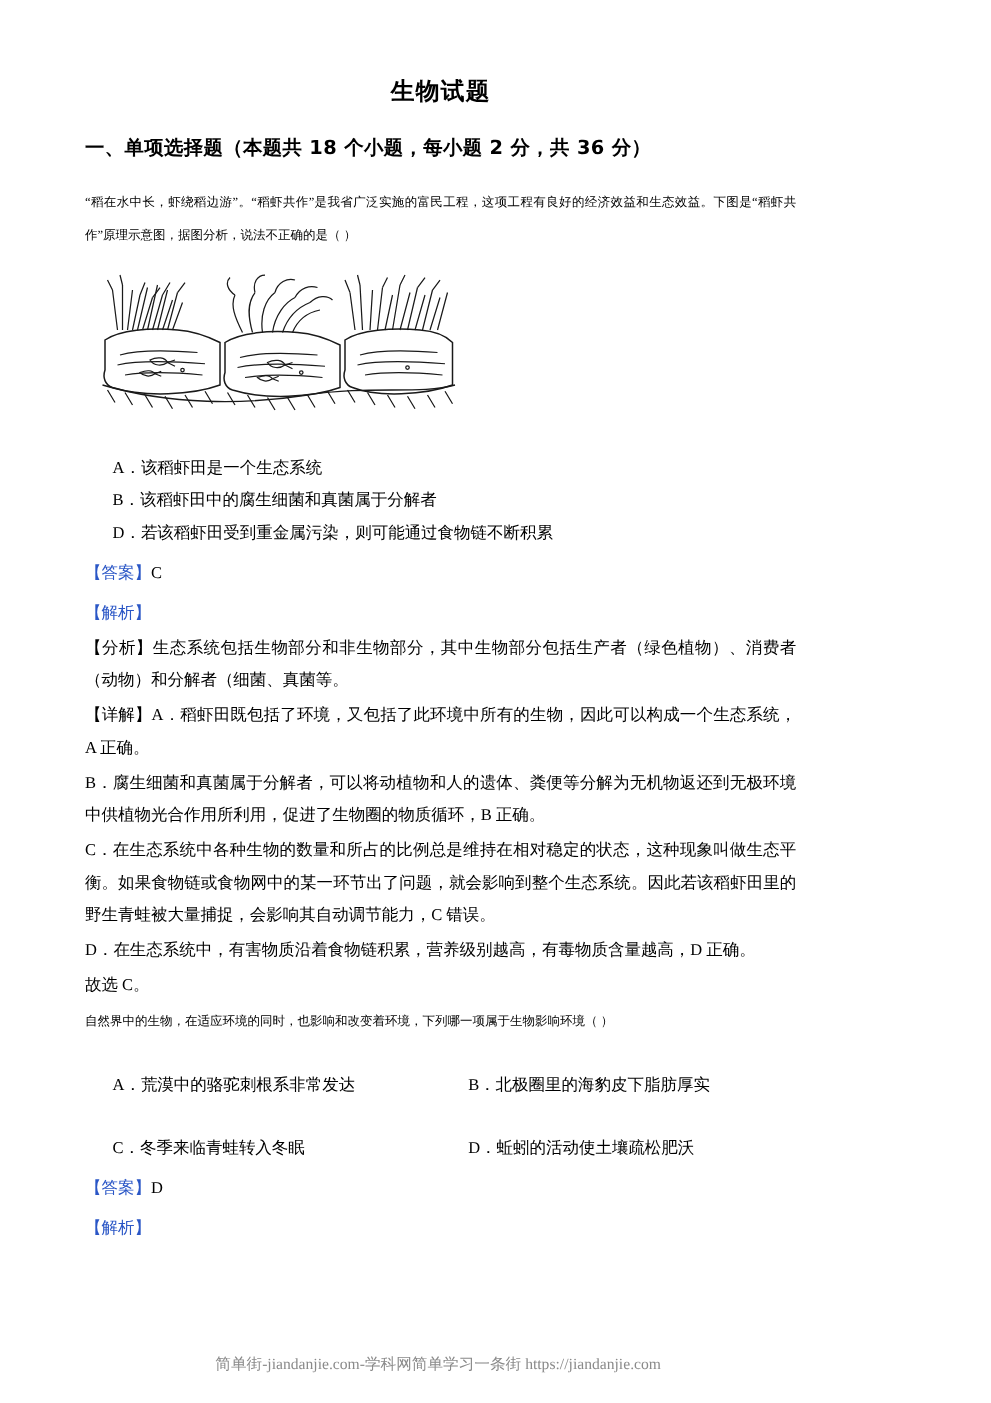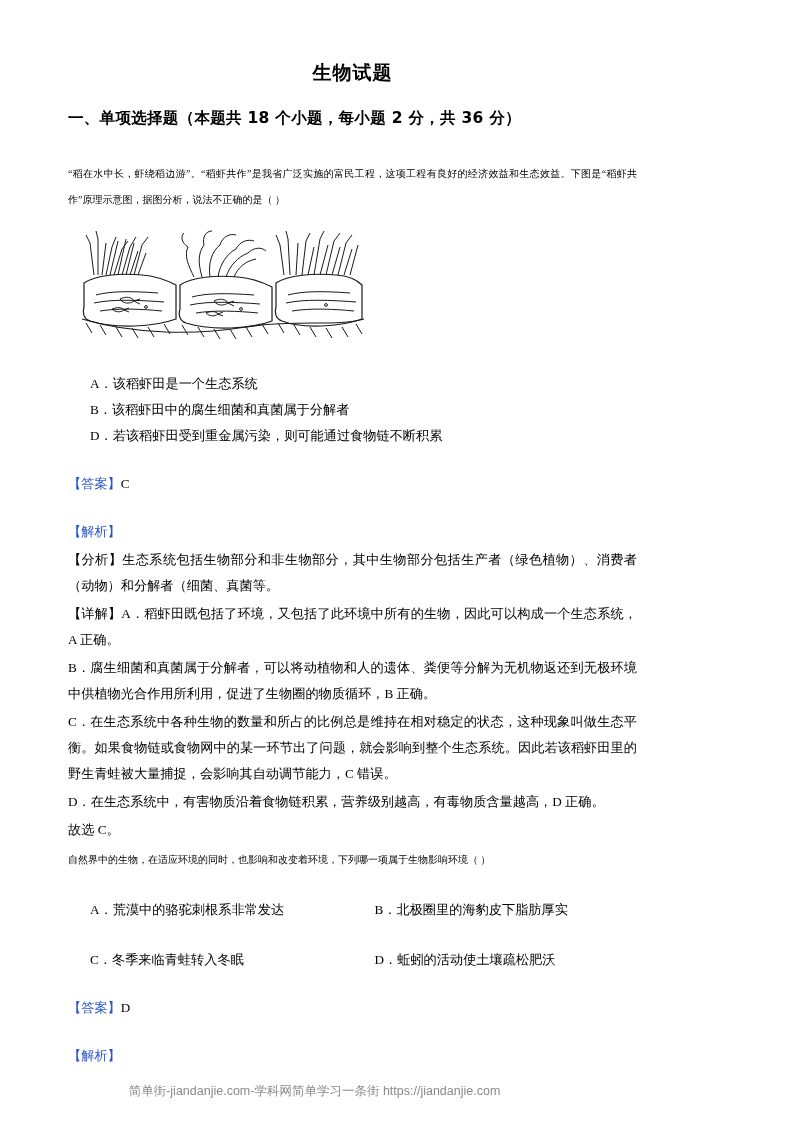--- a/index.html
+++ b/index.html
@@ -28,21 +28,21 @@
     font-size: 19px;
     font-weight: bold;
     font-family: "DejaVu Sans", sans-serif;
     letter-spacing: 1px;
     margin: 8px 0 22px 0;
   }
   .section-head {
     font-size: 15.5px;
     font-weight: bold;
     font-family: "DejaVu Sans", sans-serif;
-    margin: 0 0 32px 0;
+    margin: 0 0 21px 0;
     letter-spacing: 0.3px;
   }
   .q-body {
     font-size: 10px;
     line-height: 26px;
     text-align: justify;
     margin: 0 0 4px 0;
   }
   .choices {
     margin: 4px 0 0 0;
@@ -60,21 +60,21 @@
     width: 50%;
     box-sizing: border-box;
     margin-top: 20px;
   }
   .two-col .col .choice {
     padding-left: 22px;
   }
   .ans-line {
     font-size: 13.2px;
     line-height: 26px;
-    margin: 22px 0 0 0;
+    margin: 6px 0 0 0;
   }
   .ans-line .tag {
     color: #2a56c6;
   }
   .exp-line {
     font-size: 13.2px;
     line-height: 26px;
     margin: 2px 0 0 0;
     text-align: justify;
   }
@@ -83,21 +83,22 @@
     padding-left: 8px;
   }
   .footer {
     position: absolute;
     left: 0;
     bottom: 22px;
     width: 629px;
     text-align: center;
     font-size: 12.5px;
     color: #8a8a8a;
-    font-family: Liberation Sans, sans-serif;
+    font-family: Liberation Serif, serif;
+    padding-left: 36px;
   }
   .spacer-xs { height: 4px; }
 </style>
 </head>
 <body>
 
 <div class="page">
 
   <div class="doc-title">生物试题</div>
 

